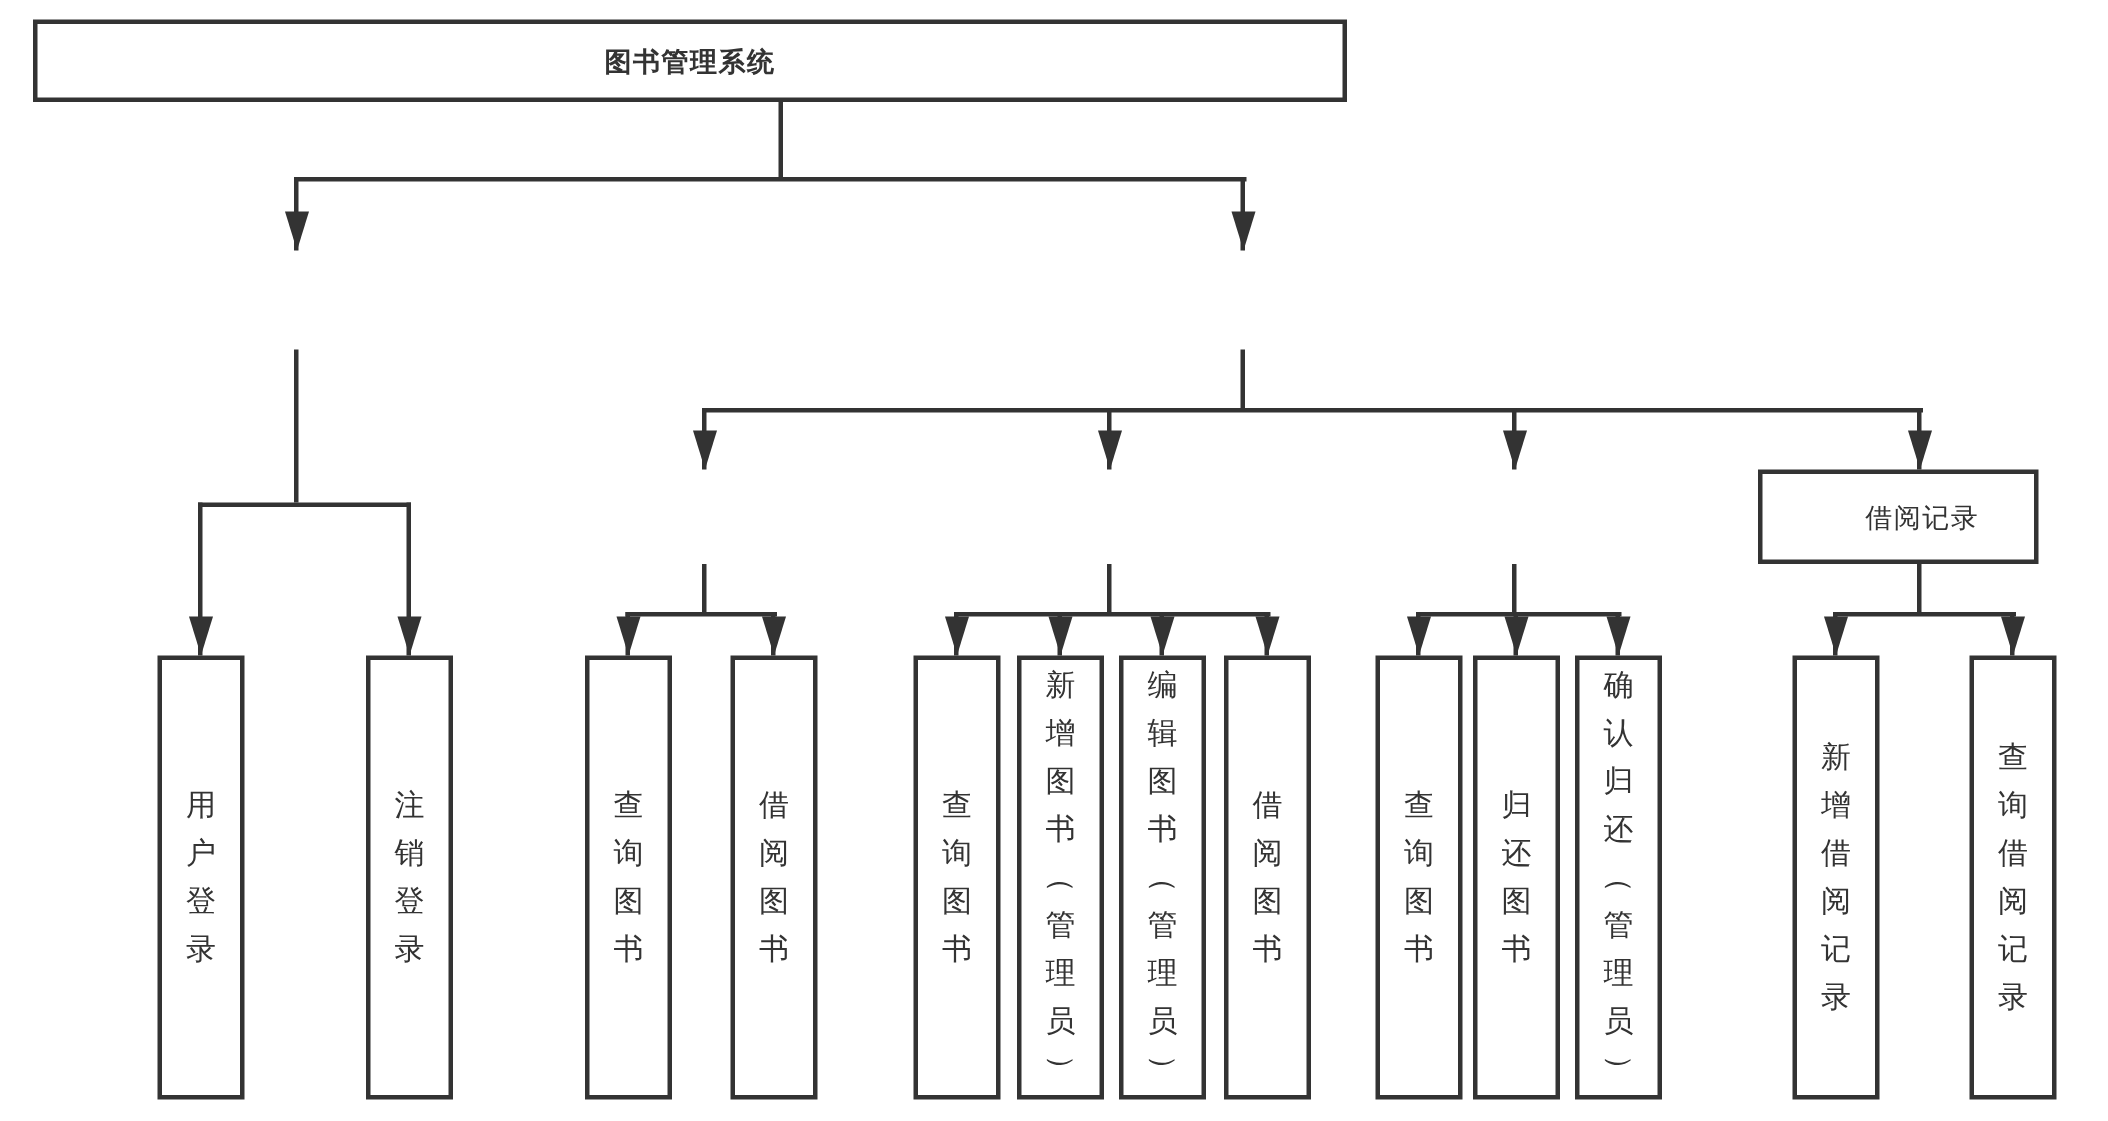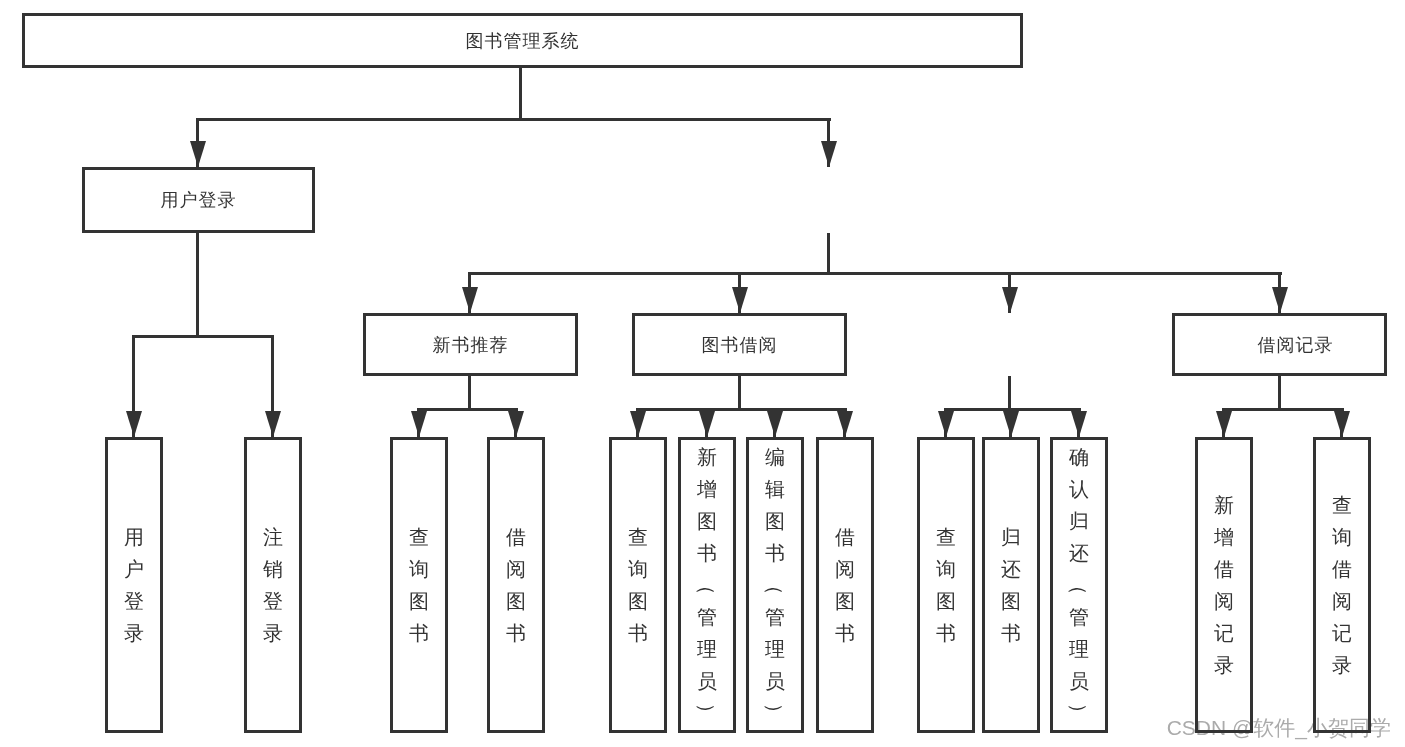--- a/index.html
+++ b/index.html
@@ -48,39 +48,30 @@
     mix-blend-mode:darken;
     z-index:9;
     white-space:nowrap;
   }
 </style>
 </head>
 <body>
 
 <div class="stage">
 
-  <div class="node hnode" style="left:22px;top:13px;width:1001px;height:55px;">
+  <div class="node hnode" style="left:22px;top:13px;width:876px;height:55px;font-weight:bold;">
     <span>图书管理系统</span>
   </div>
 
-  <div class="node hnode" style="left:82px;top:167px;width:233px;height:66px;">
-    <span>用户登录</span>
-  </div>
-
-
-  <div class="node hnode" style="left:363px;top:313px;width:215px;height:63px;">
-    <span>新书推荐</span>
-  </div>
-
-  <div class="node hnode" style="left:632px;top:313px;width:215px;height:63px;">
-    <span>图书借阅</span>
-  </div>
-
-
-  <div class="node hnode" style="left:1172px;top:313px;width:215px;height:63px;padding-left:32px;">
+
+
+
+
+
+  <div class="node hnode" style="left:1172px;top:313px;width:187px;height:63px;padding-left:32px;">
     <span>借阅记录</span>
   </div>
 
   <div class="node vnode" style="left:105px;">
     <div class="vtext">
         <span>用</span>
         <span>户</span>
         <span>登</span>
         <span>录</span>
       </div>
@@ -257,15 +248,14 @@
   <div class="vline" style="left:1077px;top:408px;height:29px;"></div>
   <div class="arrow" style="left:1071px;top:411px;"></div>
 
   <div class="vline" style="left:1278px;top:376px;height:32px;"></div>
   <div class="hline" style="left:1222px;top:408px;width:122px;"></div>
   <div class="vline" style="left:1222px;top:408px;height:29px;"></div>
   <div class="arrow" style="left:1216px;top:411px;"></div>
   <div class="vline" style="left:1340px;top:408px;height:29px;"></div>
   <div class="arrow" style="left:1334px;top:411px;"></div>
 
-  <div class="watermark">CSDN @软件_小贺同学</div>
 
 </div>
 
 </body></html>

